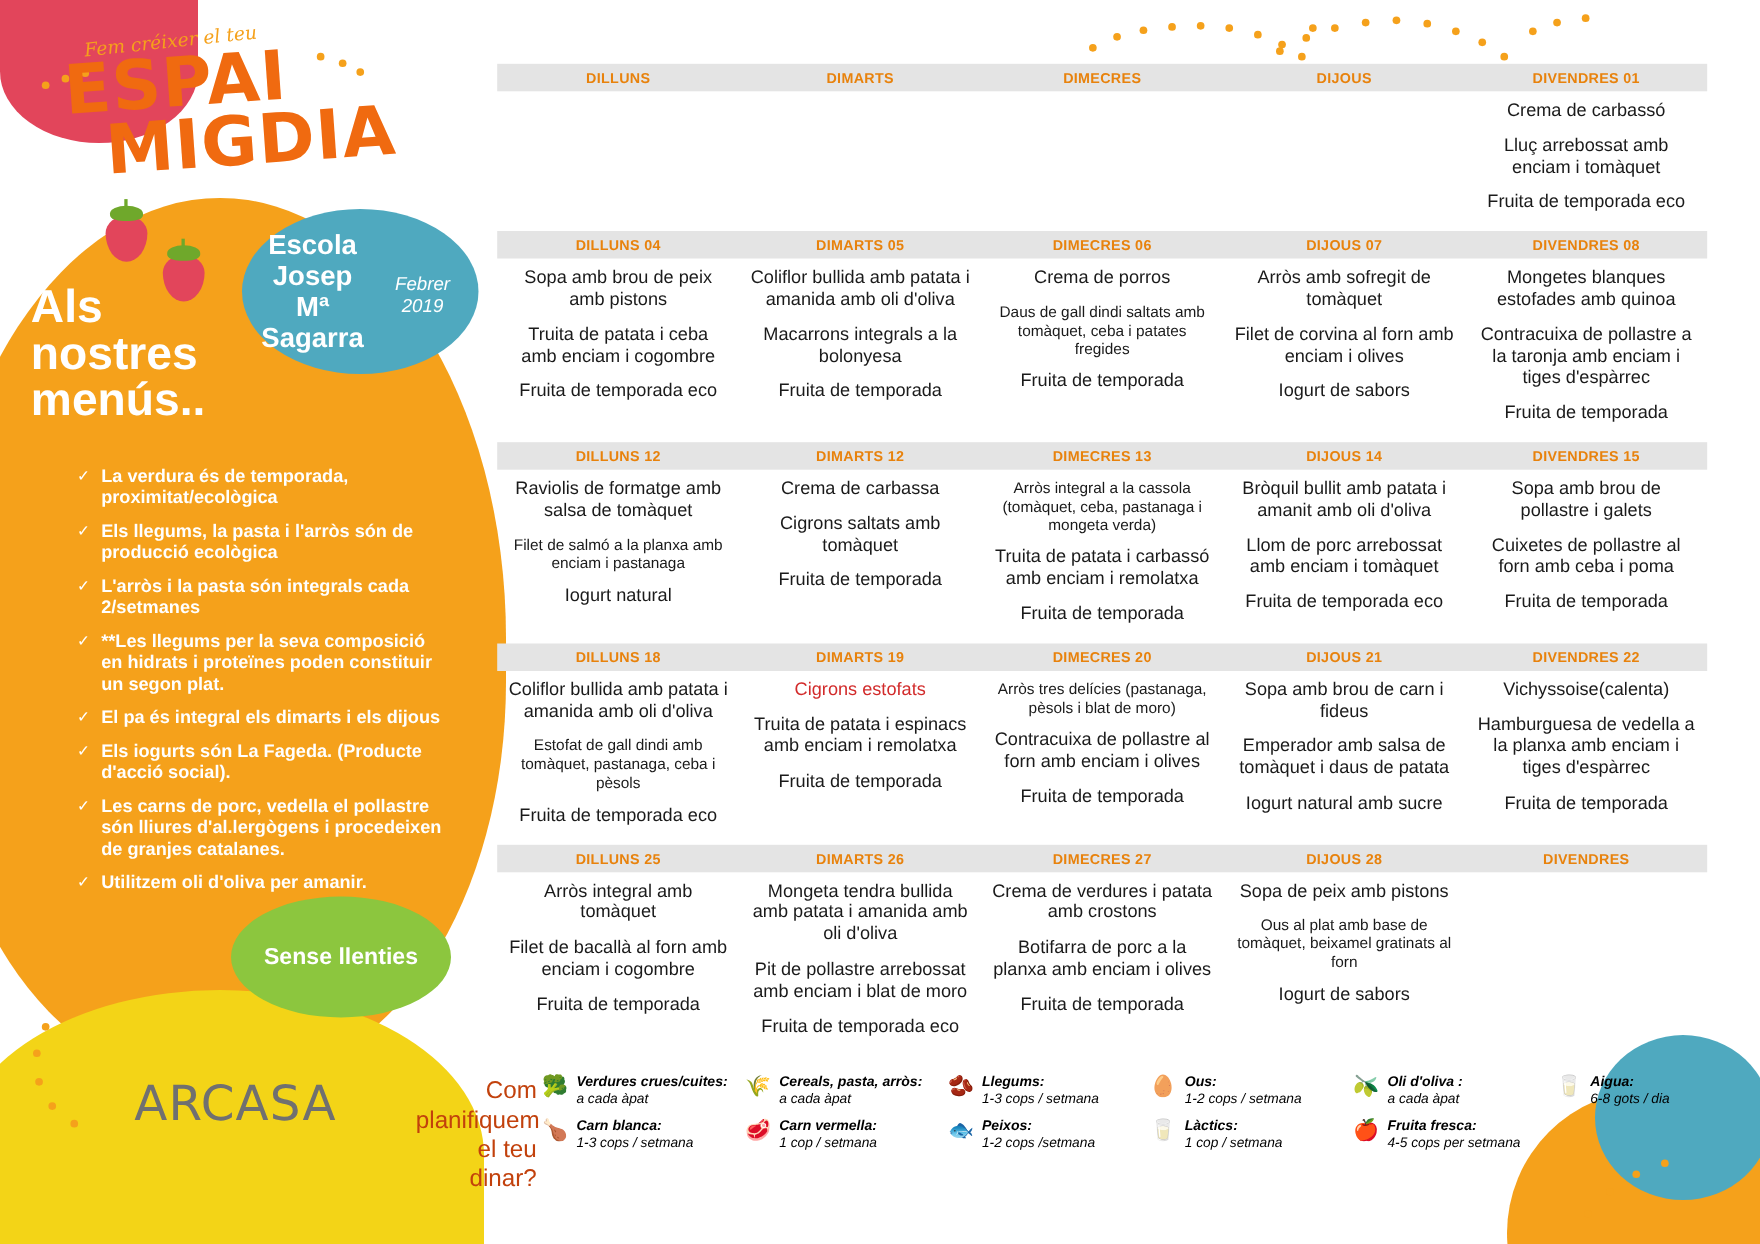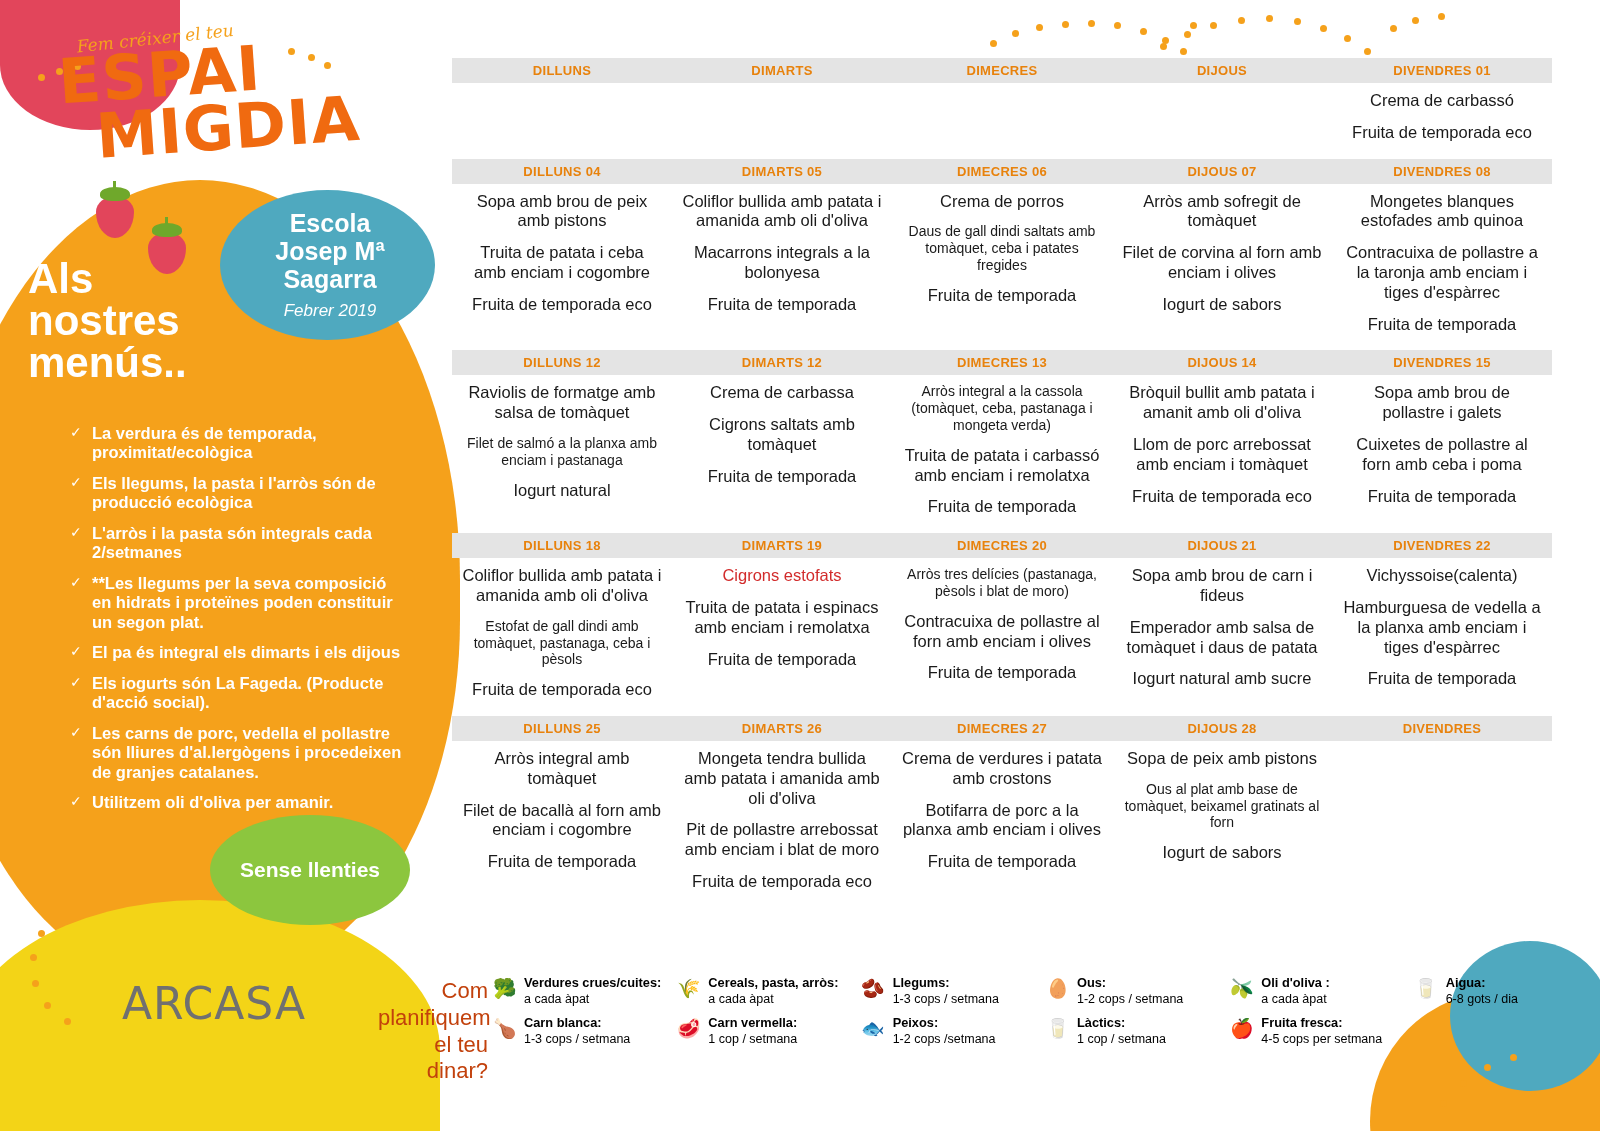--- a/index.html
+++ b/index.html
@@ -80,21 +80,21 @@
     width:30px;height:14px;background:#6FA82B;
     border-radius:50% 50% 40% 40%;
   }
   .berry .stem {
     position:absolute; top:-15px; left:17px; width:3px;height:10px;background:#6FA82B;
   }
 
   
   #school-badge {
     position:absolute; left:230px; top:195px; width:200px; height:140px;
-    display:flex; flex-direction:column; align-items:center; justify-content:center;
+    display:flex; align-items:center; justify-content:center;
     color:#fff; text-align:center;
   }
   #school-badge .name { font-size:25px; font-weight:bold; line-height:1.12; }
   #school-badge .date { font-size:17px; font-style:italic; margin-top:8px; }
 
   
   #left-title {
     position:absolute; left:28px; top:258px; width:210px;
     font-size:42px; font-weight:bold; color:#ffffff; line-height:1.0;
   }
@@ -160,21 +160,21 @@
   #legend {
     position:absolute; left:492px; top:975px; width:1100px;
     display:grid; grid-template-columns:repeat(6, 1fr); gap:2px 6px;
   }
   .legend-item { display:flex; align-items:flex-start; gap:6px; }
   .legend-ico {
     width:26px;height:26px;flex:0 0 26px;
     display:flex;align-items:center;justify-content:center;
     font-size:19px; line-height:1;
   }
-  .legend-txt { font-size:12.5px; line-height:1.25; }
+  .legend-txt { font-size:12.5px; line-height:1.25;font-style:italic; }
   .legend-txt b { font-size:12.8px; }
   .legend-row2 { margin-top:6px; }
 </style>
 </head>
 <body>
 
 <div class="blob" id="orange-blob"></div>
 <div class="blob" id="yellow-blob"></div>
 <div class="blob" id="orange-blob-bottom"></div>
 <div class="blob" id="teal-blob-bottom"></div>
@@ -284,20 +284,21 @@
         <div class="cell">DIJOUS</div>
         <div class="cell">DIVENDRES 01</div>
       </div>
       <div class="row-body">
         <div class="cell"></div>
         <div class="cell"></div>
         <div class="cell"></div>
         <div class="cell"></div>
         <div class="cell">
           <div class="dish">Crema de carbassó</div>
+          <div class="dish">Lluç arrebossat amb enciam i tomàquet</div>
           <div class="dish">Fruita de temporada eco</div>
         </div>
       </div>
     </div>
     <div class="week-gap"></div>
     <div class="week">
       <div class="row-head">
         <div class="cell">DILLUNS 04</div>
         <div class="cell">DIMARTS 05</div>
         <div class="cell">DIMECRES 06</div>

